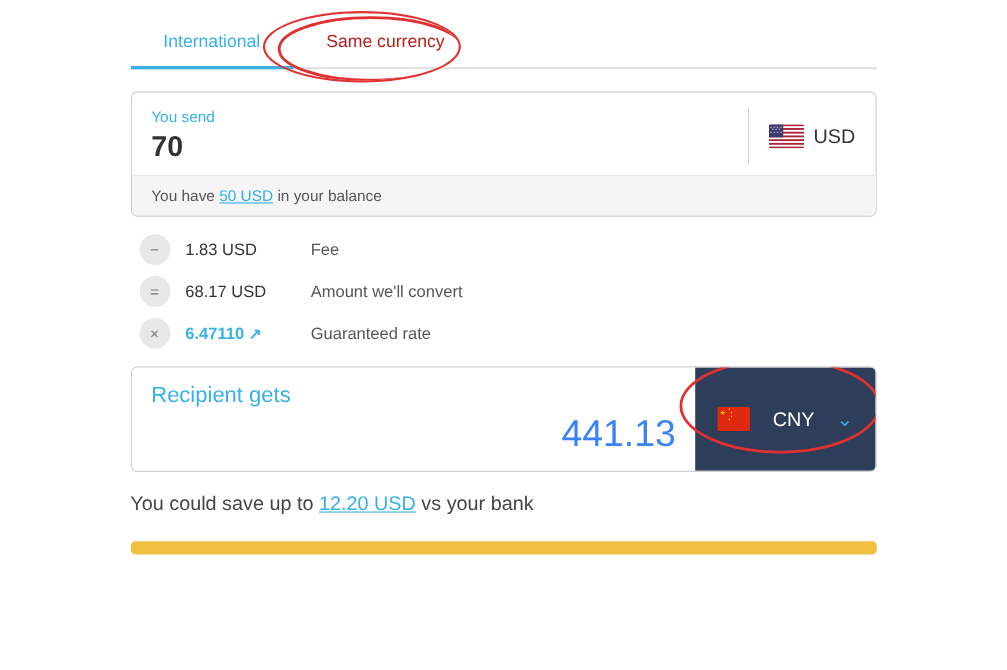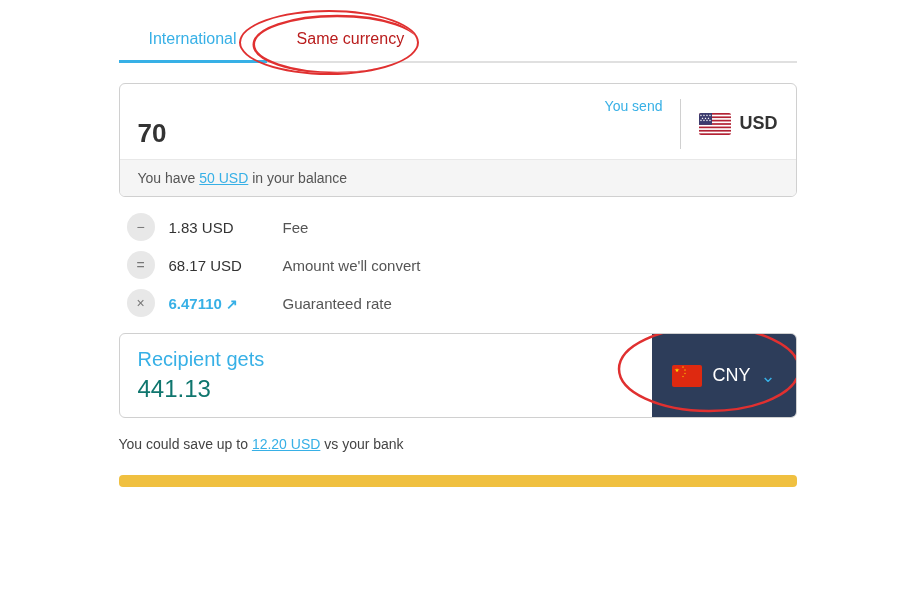--- a/index.html
+++ b/index.html
@@ -67,40 +67,39 @@
       align-items: center;
       padding: 14px 18px 10px;
     }
     .send-label-area {
       flex: 1;
     }
     .send-label {
       font-size: 14px;
       color: #37b0e6;
       margin-bottom: 4px;
-      text-align: right;
     }
     .send-amount {
       font-size: 26px;
       color: #333;
       font-weight: 700;
     }
     .send-divider {
       width: 1px;
       height: 50px;
       background: #d0d0d0;
       margin: 0 18px;
     }
     .currency-selector {
       display: flex;
-      align-items: center;
+      align-items: flex-end;
       gap: 8px;
       font-size: 18px;
       color: #333;
-      font-weight: 700;
+      font-weight: 400;
     }
     .flag-usd {
       width: 32px;
       height: 22px;
       display: inline-block;
       position: relative;
       overflow: hidden;
       border-radius: 2px;
     }
     .send-balance-bar {
@@ -170,29 +169,30 @@
     .recipient-left {
       flex: 1;
       padding: 14px 18px;
     }
     .recipient-label {
       font-size: 20px;
       color: #37b0e6;
       margin-bottom: 4px;
     }
     .recipient-amount {
-      font-size: 24px;
-      color: #0f766e;
+      font-size: 34px;
+      color: #3b82f6;
       font-weight: 400;
+      text-align: right;
     }
     .recipient-right {
       background: #2d3d5a;
       display: flex;
       align-items: center;
-      gap: 10px;
+      gap: 20px;
       padding: 0 20px;
       min-width: 140px;
       cursor: pointer;
       position: relative;
     }
     .flag-cny {
       width: 30px;
       height: 22px;
       display: inline-block;
       border-radius: 2px;
@@ -204,21 +204,21 @@
       color: #fff;
       font-weight: 500;
     }
     .chevron-down {
       color: #37b0e6;
       font-size: 18px;
     }
 
     
     .info-text {
-      font-size: 14px;
+      font-size: 18px;
       color: #444;
       margin-bottom: 6px;
       line-height: 1.5;
     }
     .info-link {
       color: #37b0e6;
       text-decoration: underline;
       font-weight: 500;
     }
     .info-bold {

